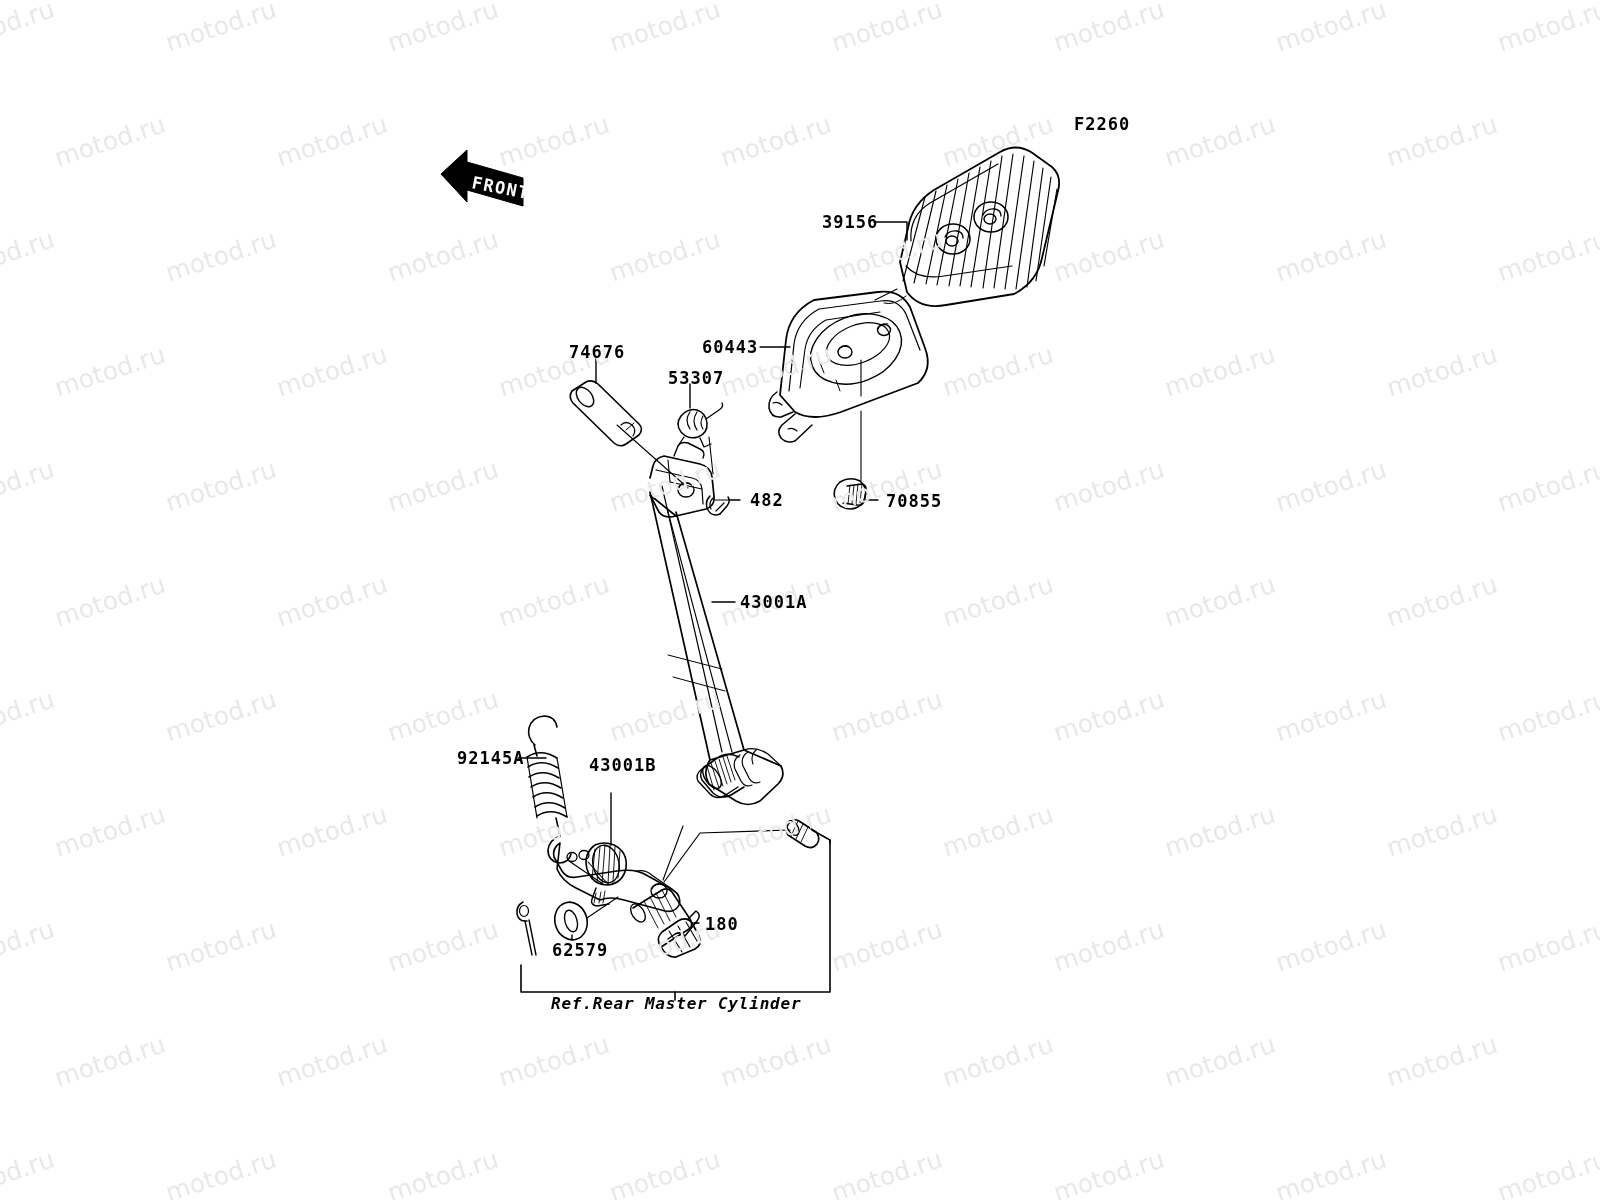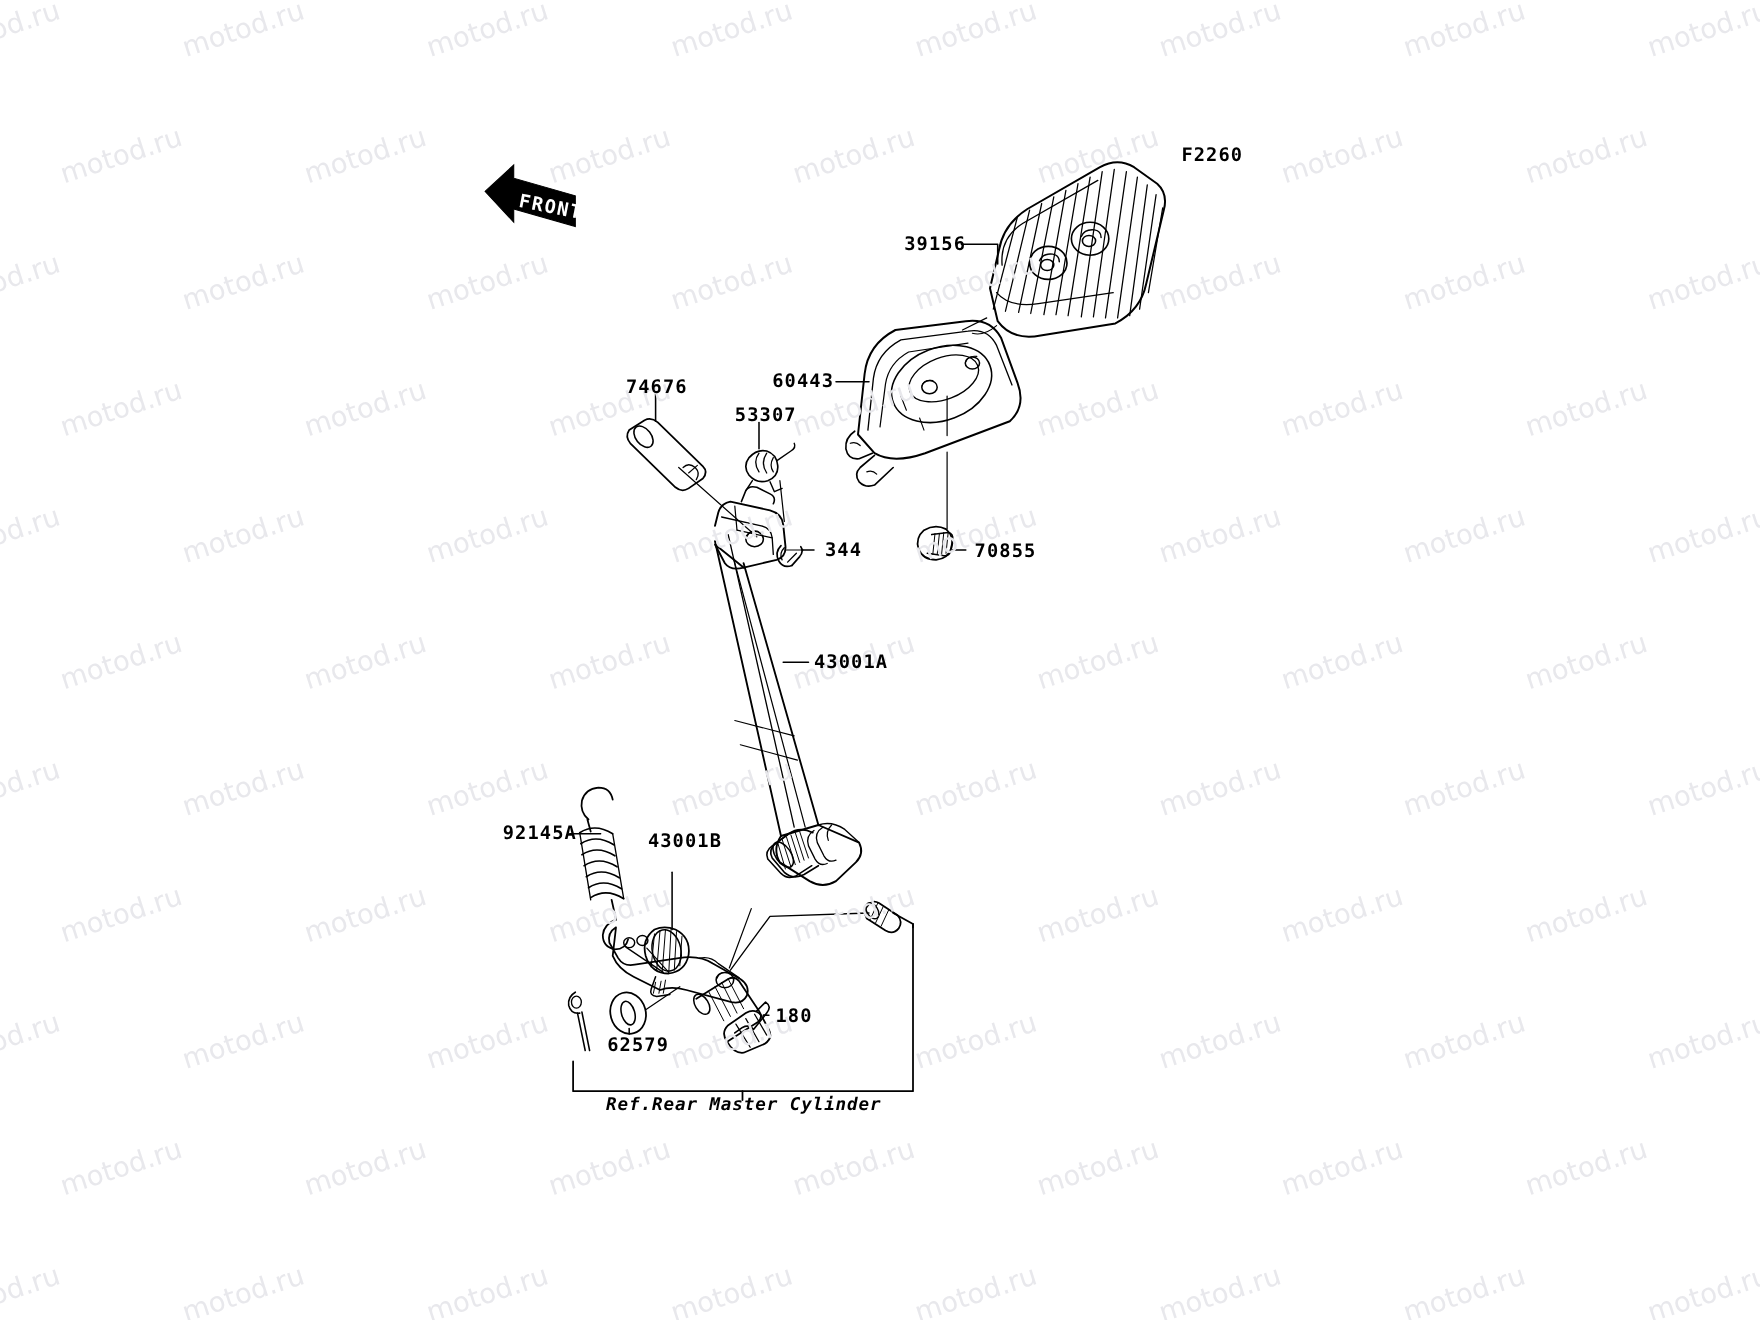--- a/index.html
+++ b/index.html
@@ -372,31 +372,31 @@
       </g>
 
     </g>
   </svg>
 
   <svg id="front-arrow" width="90" height="80" viewBox="0 0 90 80" style="left:437px; top:140px;">
     <polygon points="4,34 30,10 30,22 86,38 86,66 30,50 30,62" fill="#000000" stroke="#000000" stroke-width="1"></polygon>
     <text x="34" y="48" transform="rotate(11 34 48)" font-family="DejaVu Sans Mono, monospace" font-size="17" font-weight="bold" fill="#ffffff" letter-spacing="1.5">FRONT</text>
   </svg>
 
-  <div class="lbl" style="left:1074px; top:131px;">F2260</div>
+  <div class="lbl" style="left:1074px; top:114px;">F2260</div>
 
   <div class="lbl" style="left:822px; top:212px;">39156</div>
 
   <div class="lbl" style="left:702px; top:337px;">60443</div>
 
   <div class="lbl" style="left:569px; top:342px;">74676</div>
 
   <div class="lbl" style="left:668px; top:368px;">53307</div>
 
-  <div class="lbl" style="left:750px; top:490px;">344</div>
+  <div class="lbl" style="left:750px; top:490px;">482</div>
 
   <div class="lbl" style="left:886px; top:491px;">70855</div>
 
   <div class="lbl" style="left:740px; top:592px;">43001A</div>
 
   <div class="lbl" style="left:457px; top:748px;">92145A</div>
 
   <div class="lbl" style="left:589px; top:755px;">43001B</div>
 
   <div class="lbl" style="left:552px; top:940px;">62579</div>

